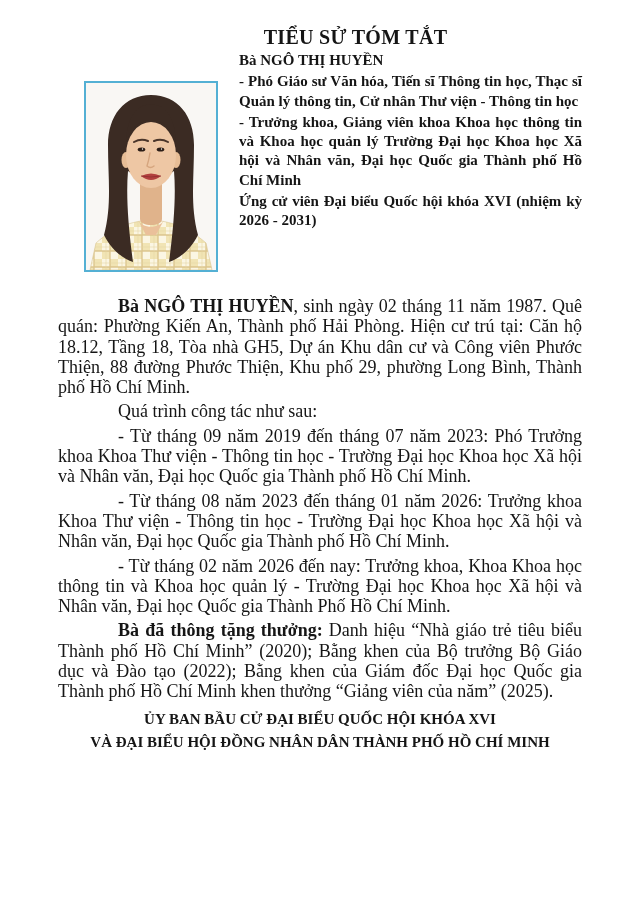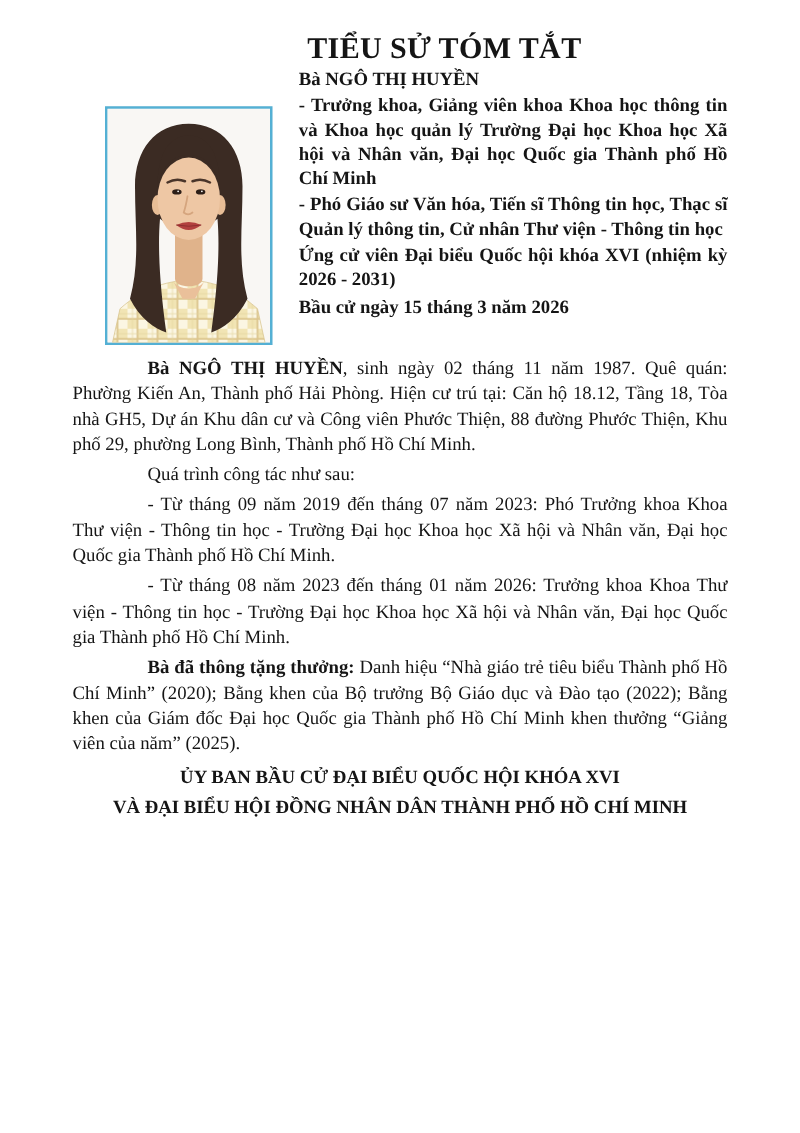--- a/index.html
+++ b/index.html
@@ -4,34 +4,34 @@
 <style>
   html, body { margin:0; padding:0; }
   body {
     width:640px; height:906px; background:#ffffff; overflow:hidden;
     font-family:"Liberation Serif","DejaVu Serif",serif; color:#151515;
     -webkit-font-smoothing:antialiased;
   }
   .page { width:640px; height:906px; position:relative; }
   .doc-title {
     margin:26px 0 2px; padding-left:71px;
-    text-align:center; font-size:24px; font-weight:bold; letter-spacing:.3px;
+    text-align:center; font-size:20px; font-weight:bold; letter-spacing:.3px;
   }
   .header-row { display:flex; margin:0 58px 0 84px; align-items:flex-start; }
   .photo-frame {
     flex:none; margin-top:30px; width:130px; height:187px;
     border:2px solid #54b0d4; background:#faf8f5; box-sizing:content-box;
   }
   .photo-frame svg { display:block; width:100%; height:100%; }
   .header-info {
     flex:1; margin-left:21px; font-size:15px; font-weight:bold; line-height:19.3px;
   }
   .header-info p { margin:0 0 2px; text-align:justify; }
   .header-info p.hname { text-align:left; }
-  .body-text { margin:9px 58px 0; font-size:15px; line-height:20.3px; text-align:justify; }
+  .body-text { margin:24px 58px 0; font-size:18px; line-height:20.3px; text-align:justify; }
   .body-text p { margin:0 0 4px; text-indent:60px; }
   .body-text .lead { font-weight:bold; }
   .body-text p.subhead { font-weight:normal; }
   .doc-footer {
     margin-top:6px; text-align:center; font-weight:bold;
     font-size:15px; line-height:23.5px;
   }
   .doc-footer div { white-space:nowrap;font-family:Liberation Serif, serif; }
 </style>
 </head>
@@ -82,34 +82,34 @@
 
         <path d="M64,70 C63,76 62,80 61,83 Q64.5,86 68,83" stroke="#d5a57e" stroke-width="1.4" fill="none" stroke-linecap="round"></path>
 
         <path d="M55,93 Q65,88 75,93 Q65,101 55,93 Z" fill="#b2403e"></path>
         <path d="M55,93 Q65,95 75,93" stroke="#8e2f2f" stroke-width="0.8" fill="none"></path>
       </svg>
     </div>
 
     <div class="header-info">
       <p class="hname">Bà NGÔ THỊ HUYỀN</p>
+      <p>- Phó Giáo sư Văn hóa, Tiến sĩ Thông tin học, Thạc sĩ Quản lý thông tin, Cử nhân Thư viện - Thông tin học</p>
       <p>- Trưởng khoa, Giảng viên khoa Khoa học thông tin và Khoa học quản lý Trường Đại học Khoa học Xã hội và Nhân văn, Đại học Quốc gia Thành phố Hồ Chí Minh</p>
-      <p>- Phó Giáo sư Văn hóa, Tiến sĩ Thông tin học, Thạc sĩ Quản lý thông tin, Cử nhân Thư viện - Thông tin học</p>
       <p>Ứng cử viên Đại biểu Quốc hội khóa XVI (nhiệm kỳ 2026 - 2031)</p>
-      <p>Bầu cử ngày 15 tháng 3 năm 2026</p>
     </div>
   </div>
 
   <div class="body-text">
     <p><span class="lead">Bà NGÔ THỊ HUYỀN</span><span>, sinh ngày 02 tháng 11 năm 1987. Quê quán: Phường Kiến An, Thành phố Hải Phòng. Hiện cư trú tại: Căn hộ 18.12, Tầng 18, Tòa nhà GH5, Dự án Khu dân cư và Công viên Phước Thiện, 88 đường Phước Thiện, Khu phố 29, phường Long Bình, Thành phố Hồ Chí Minh.</span></p>
 
     <p class="subhead">Quá trình công tác như sau:</p>
 
     <p>- Từ tháng 09 năm 2019 đến tháng 07 năm 2023: Phó Trưởng khoa Khoa Thư viện - Thông tin học - Trường Đại học Khoa học Xã hội và Nhân văn, Đại học Quốc gia Thành phố Hồ Chí Minh.</p>
     <p>- Từ tháng 08 năm 2023 đến tháng 01 năm 2026: Trưởng khoa Khoa Thư viện - Thông tin học - Trường Đại học Khoa học Xã hội và Nhân văn, Đại học Quốc gia Thành phố Hồ Chí Minh.</p>
+    <p>- Từ tháng 02 năm 2026 đến nay: Trưởng khoa, Khoa Khoa học thông tin và Khoa học quản lý - Trường Đại học Khoa học Xã hội và Nhân văn, Đại học Quốc gia Thành Phố Hồ Chí Minh.</p>
 
     <p><span class="lead">Bà đã thông tặng thưởng:</span><span> Danh hiệu “Nhà giáo trẻ tiêu biểu Thành phố Hồ Chí Minh” (2020); Bằng khen của Bộ trưởng Bộ Giáo dục và Đào tạo (2022); Bằng khen của Giám đốc Đại học Quốc gia Thành phố Hồ Chí Minh khen thưởng “Giảng viên của năm” (2025).</span></p>
   </div>
 
   <div class="doc-footer">
     <div>ỦY BAN BẦU CỬ ĐẠI BIỂU QUỐC HỘI KHÓA XVI</div>
     <div>VÀ ĐẠI BIỂU HỘI ĐỒNG NHÂN DÂN THÀNH PHỐ HỒ CHÍ MINH</div>
 
   </div>
 

